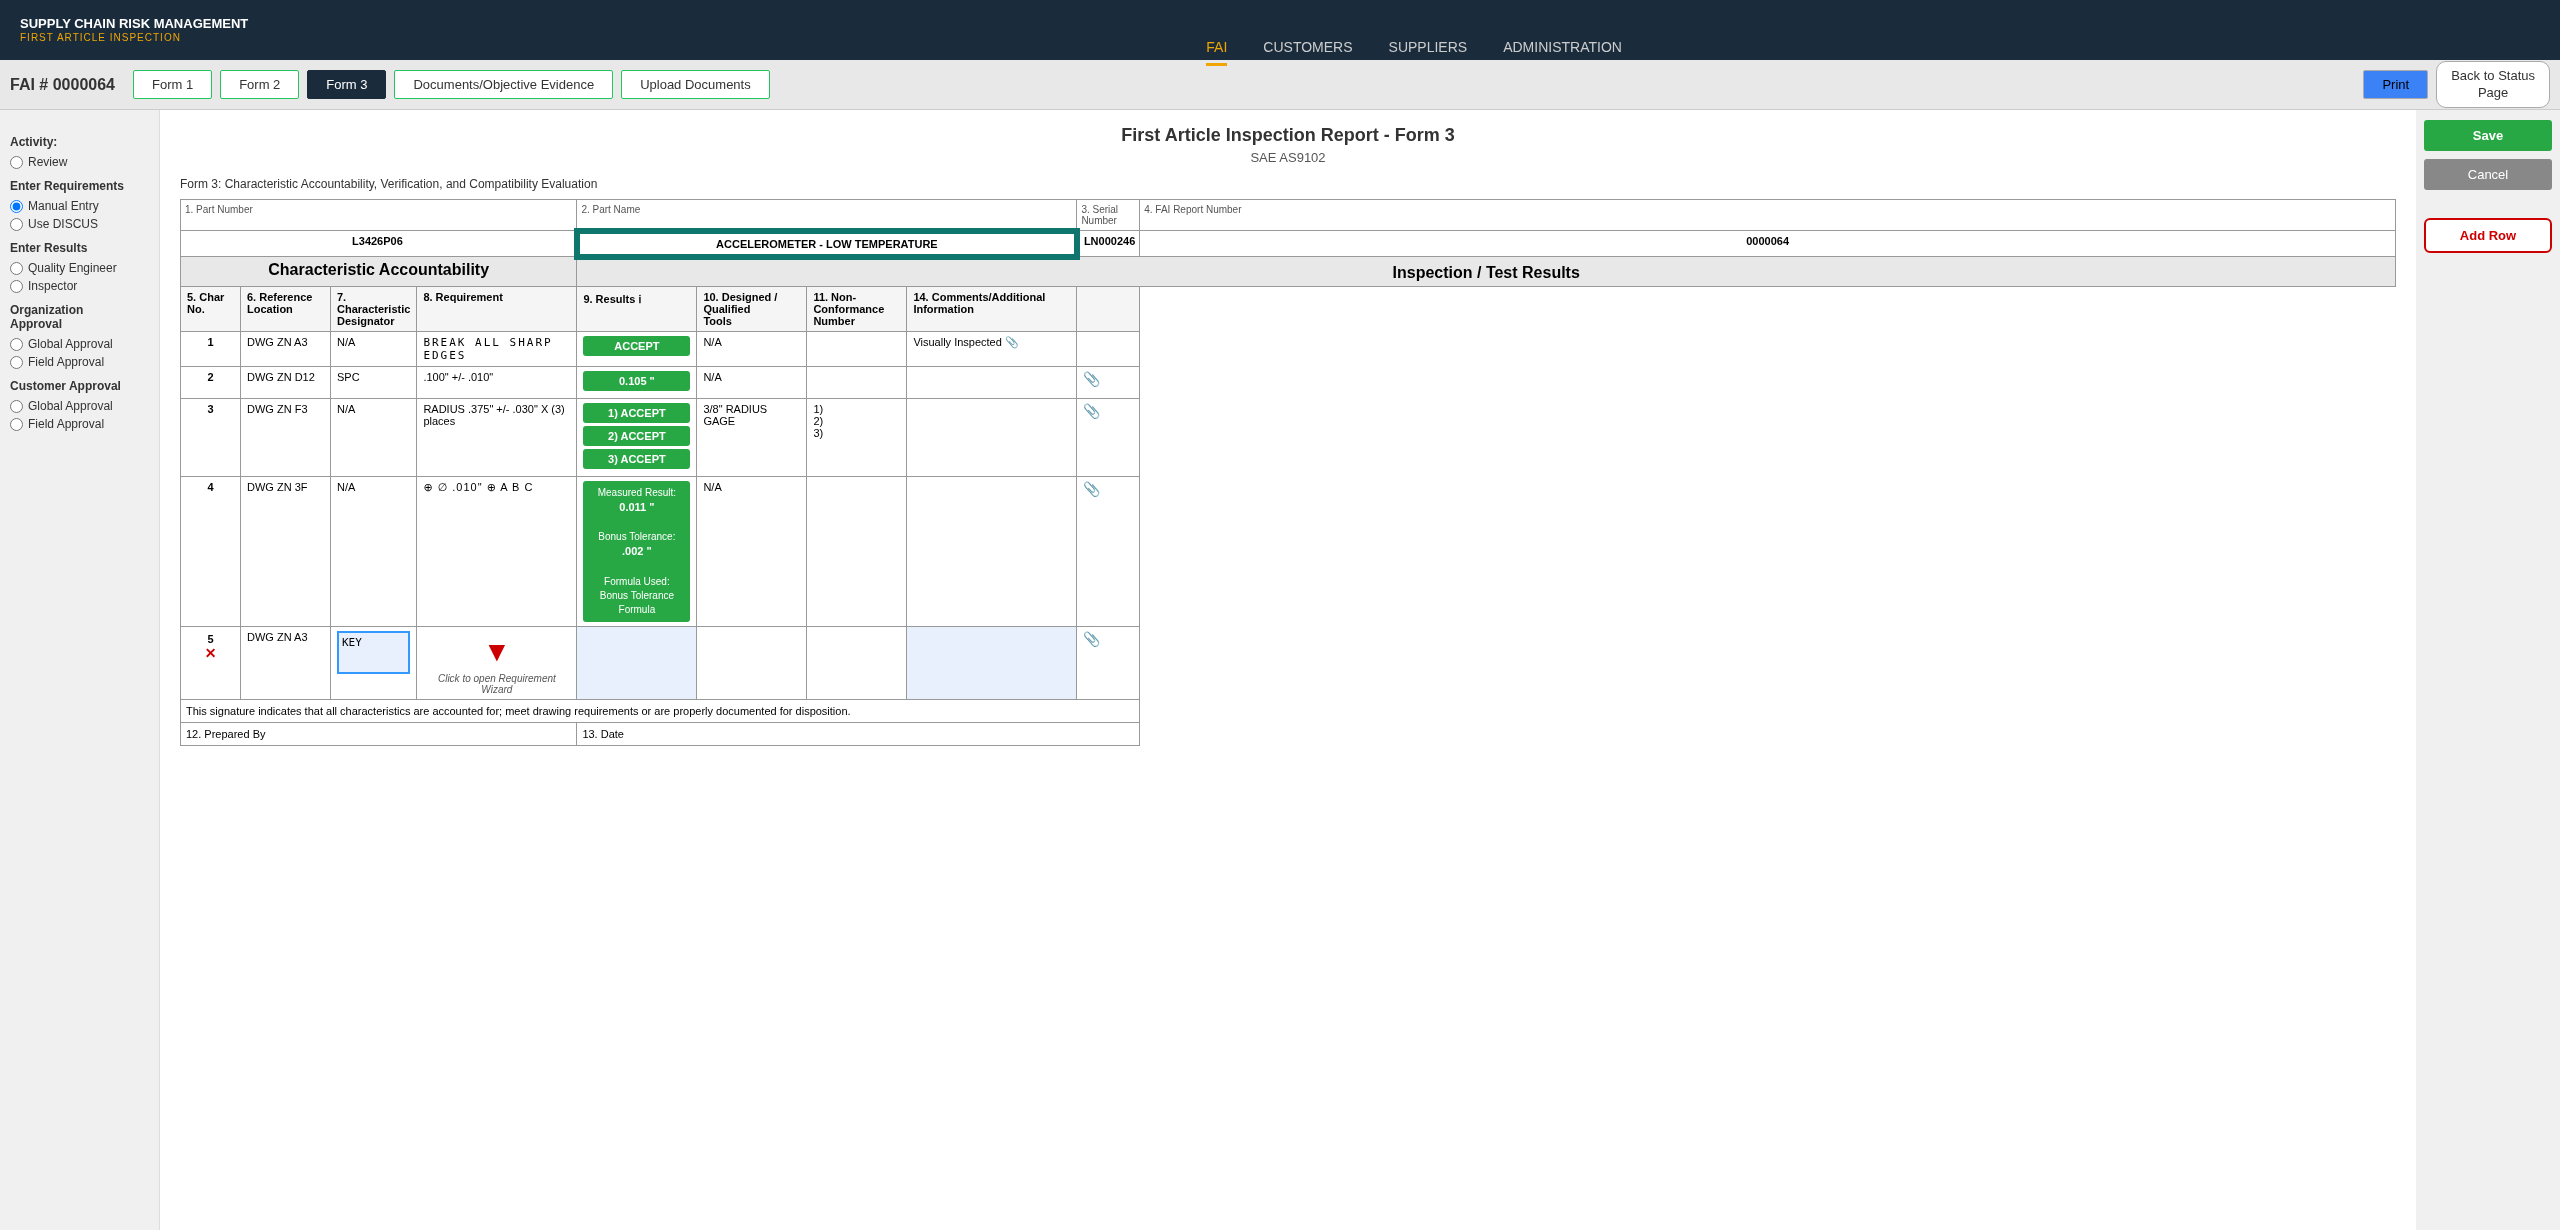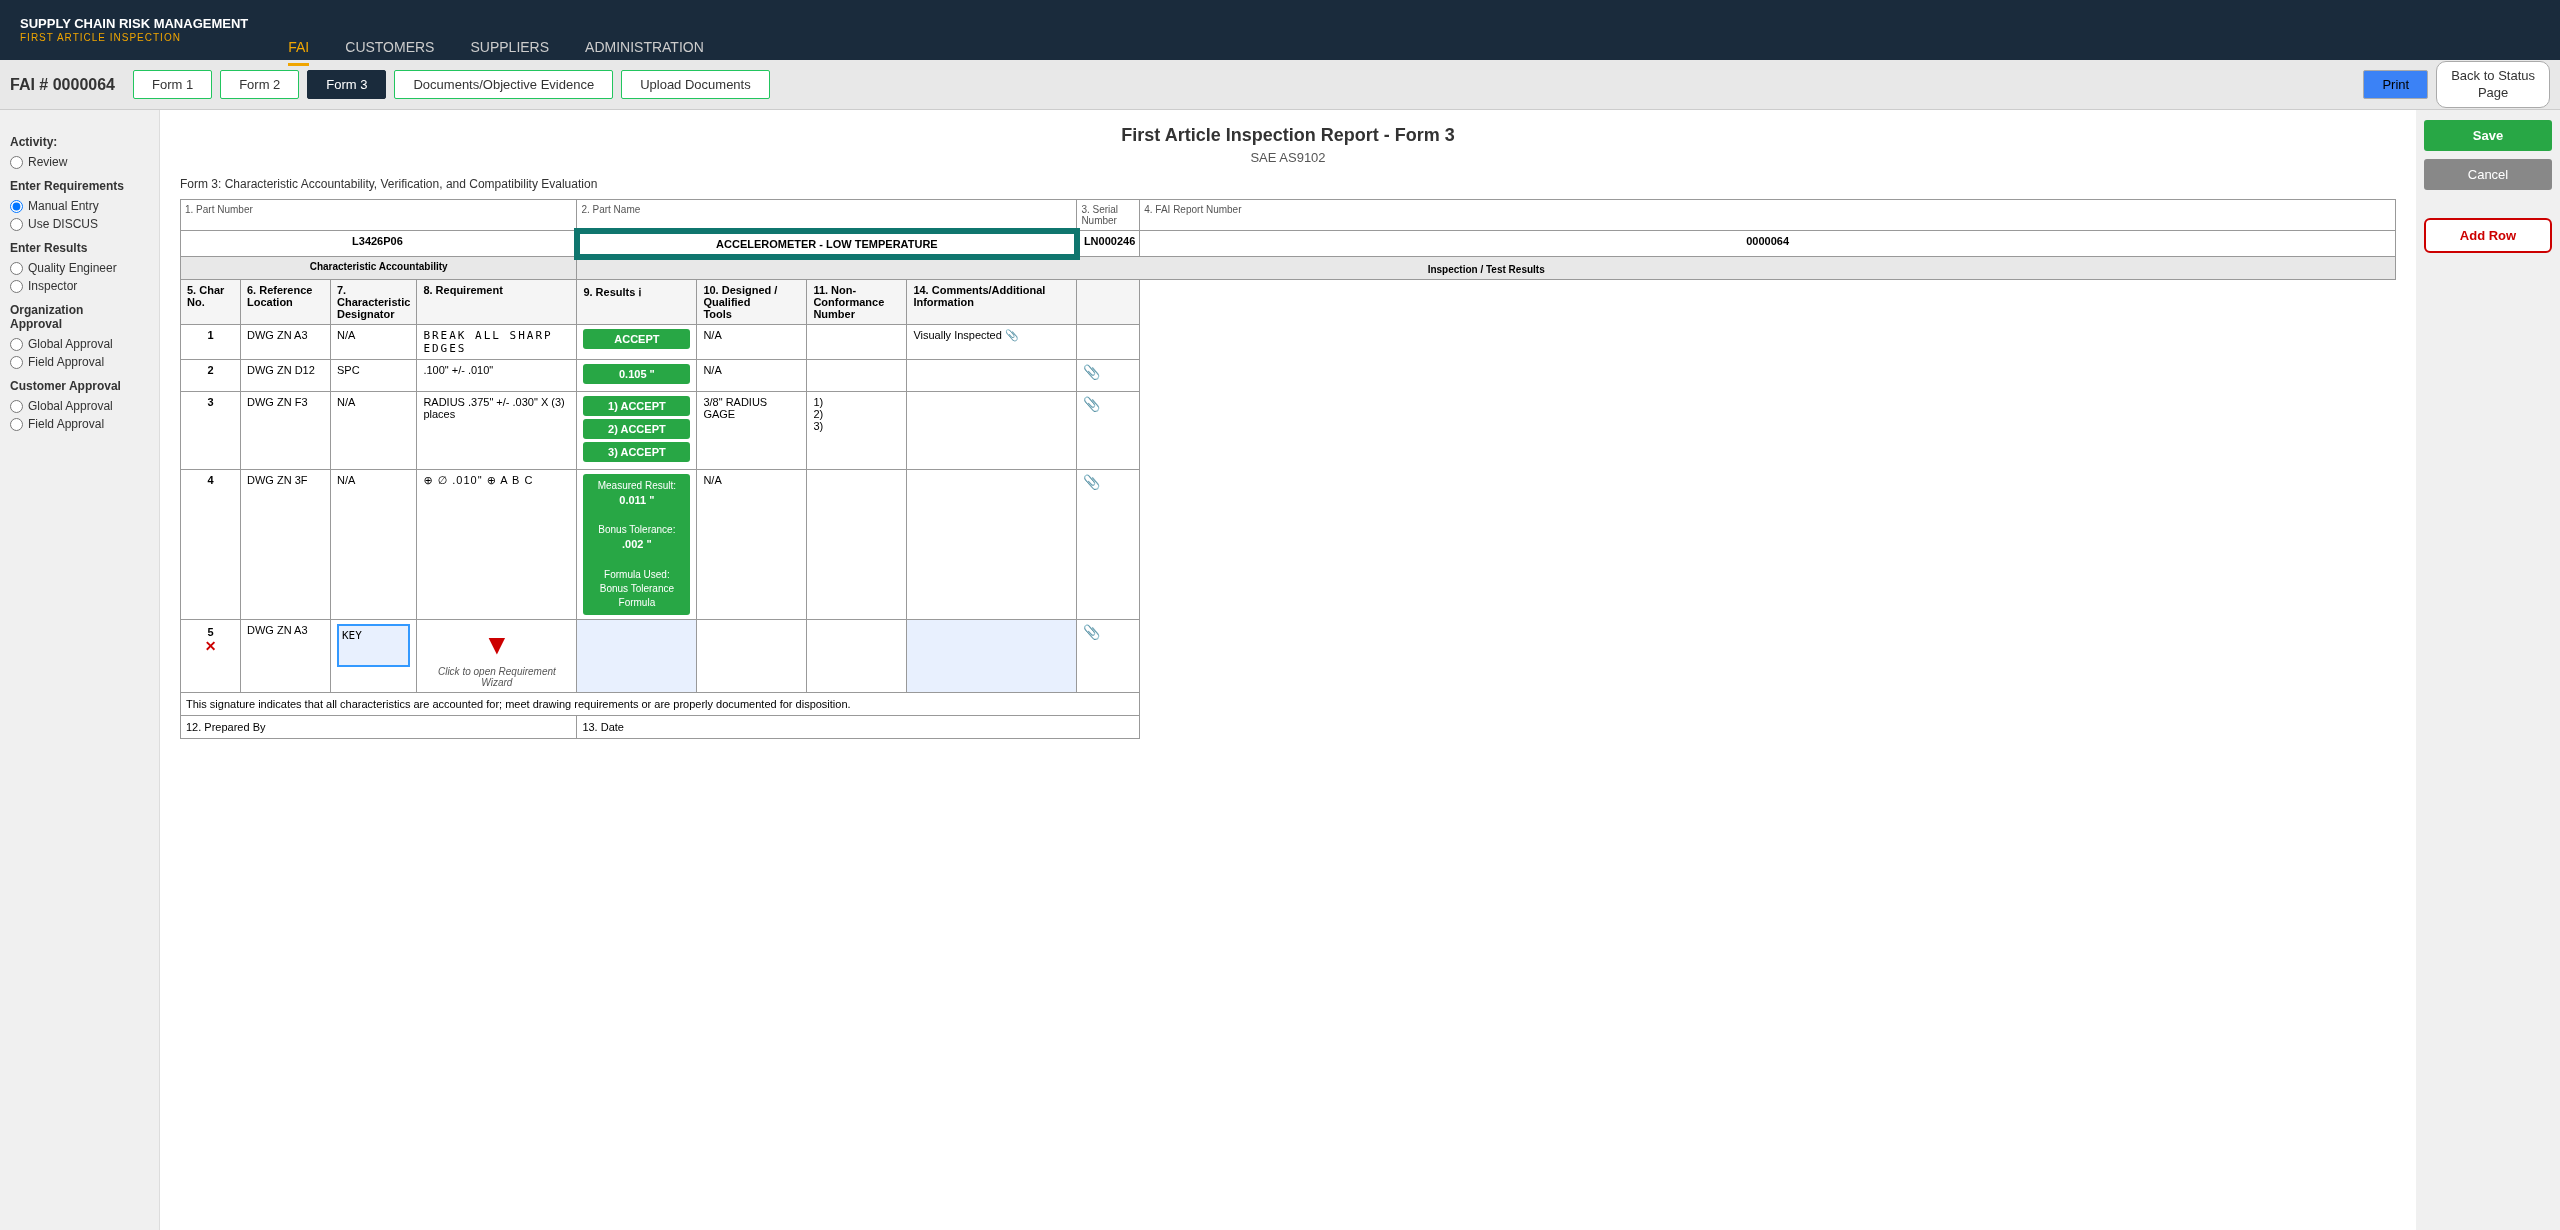--- a/index.html
+++ b/index.html
@@ -17,20 +17,21 @@
       color: white;
       flex: 0 0 auto;
       margin-right: 40px;
       line-height: 1.2;
     }
     .brand .main-title { font-size: 13px; font-weight: bold; }
     .brand .sub-title { font-size: 10px; color: #f0a500; letter-spacing: 1px; }
     .nav-links {
       display: flex;
       flex: 1;
+      justify-content: center;
       gap: 36px;
       margin-top: 36px;
     }
     .nav-link {
       color: #ccc;
       text-decoration: none;
       font-size: 14px;
       cursor: pointer;
       padding: 8px 0;
       border-bottom: 3px solid transparent;
@@ -159,21 +160,21 @@
     }
     .form-table th {
       background: #f5f5f5;
       font-weight: bold;
       text-align: left;
     }
     .header-group {
       text-align: center;
       font-weight: bold;
       background: #e8e8e8;
-      font-size: 10px;
+      font-size: 16px;
     }
     .col-char { width: 60px; text-align: center; }
     .col-ref { width: 90px; }
     .col-desig { width: 80px; }
     .col-req { width: 160px; }
     .col-results { width: 120px; }
     .col-tools { width: 110px; }
     .col-nonconf { width: 100px; }
     .col-comments { width: 170px; }
     .part-info-label { font-size: 10px; color: #555; }

